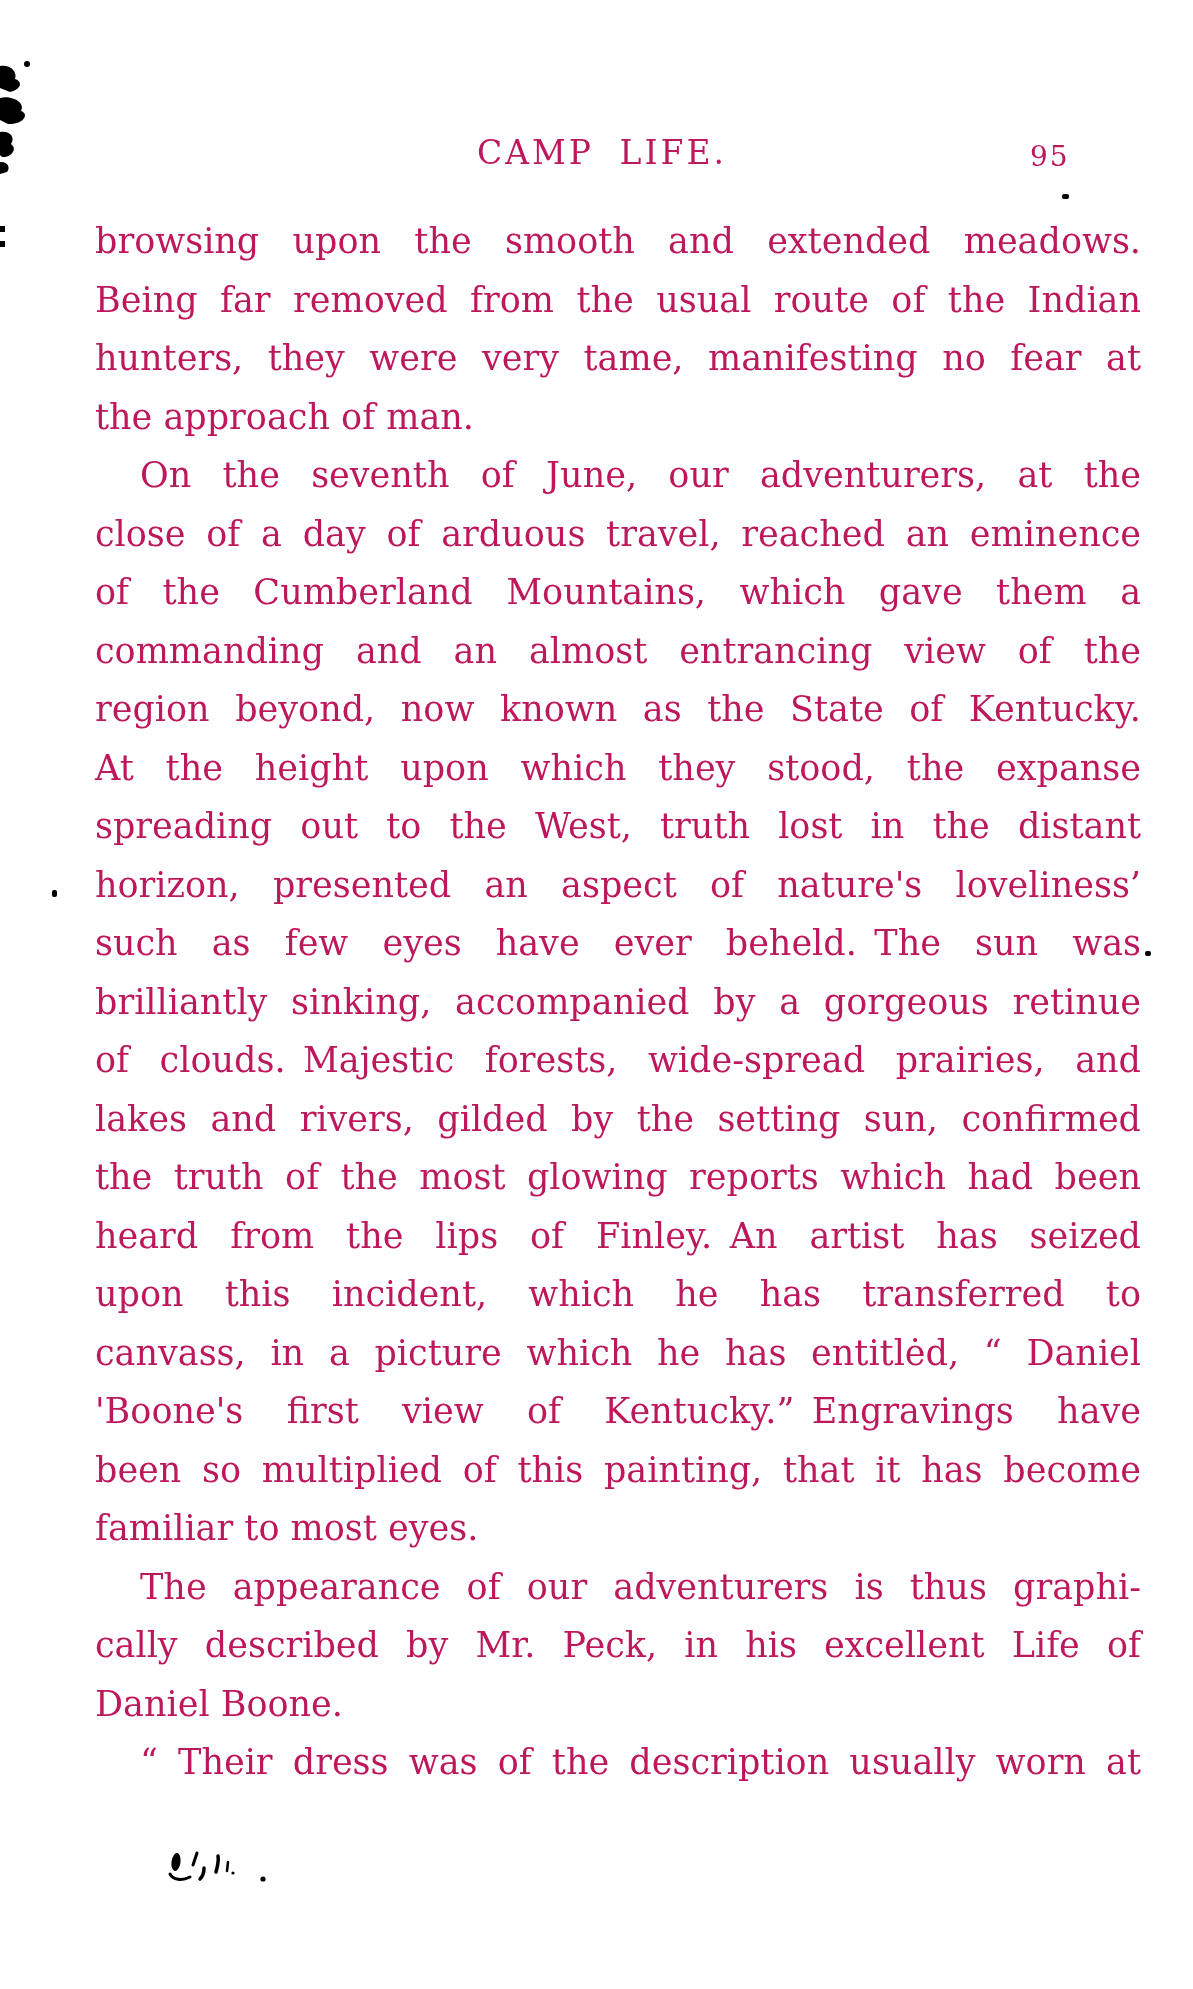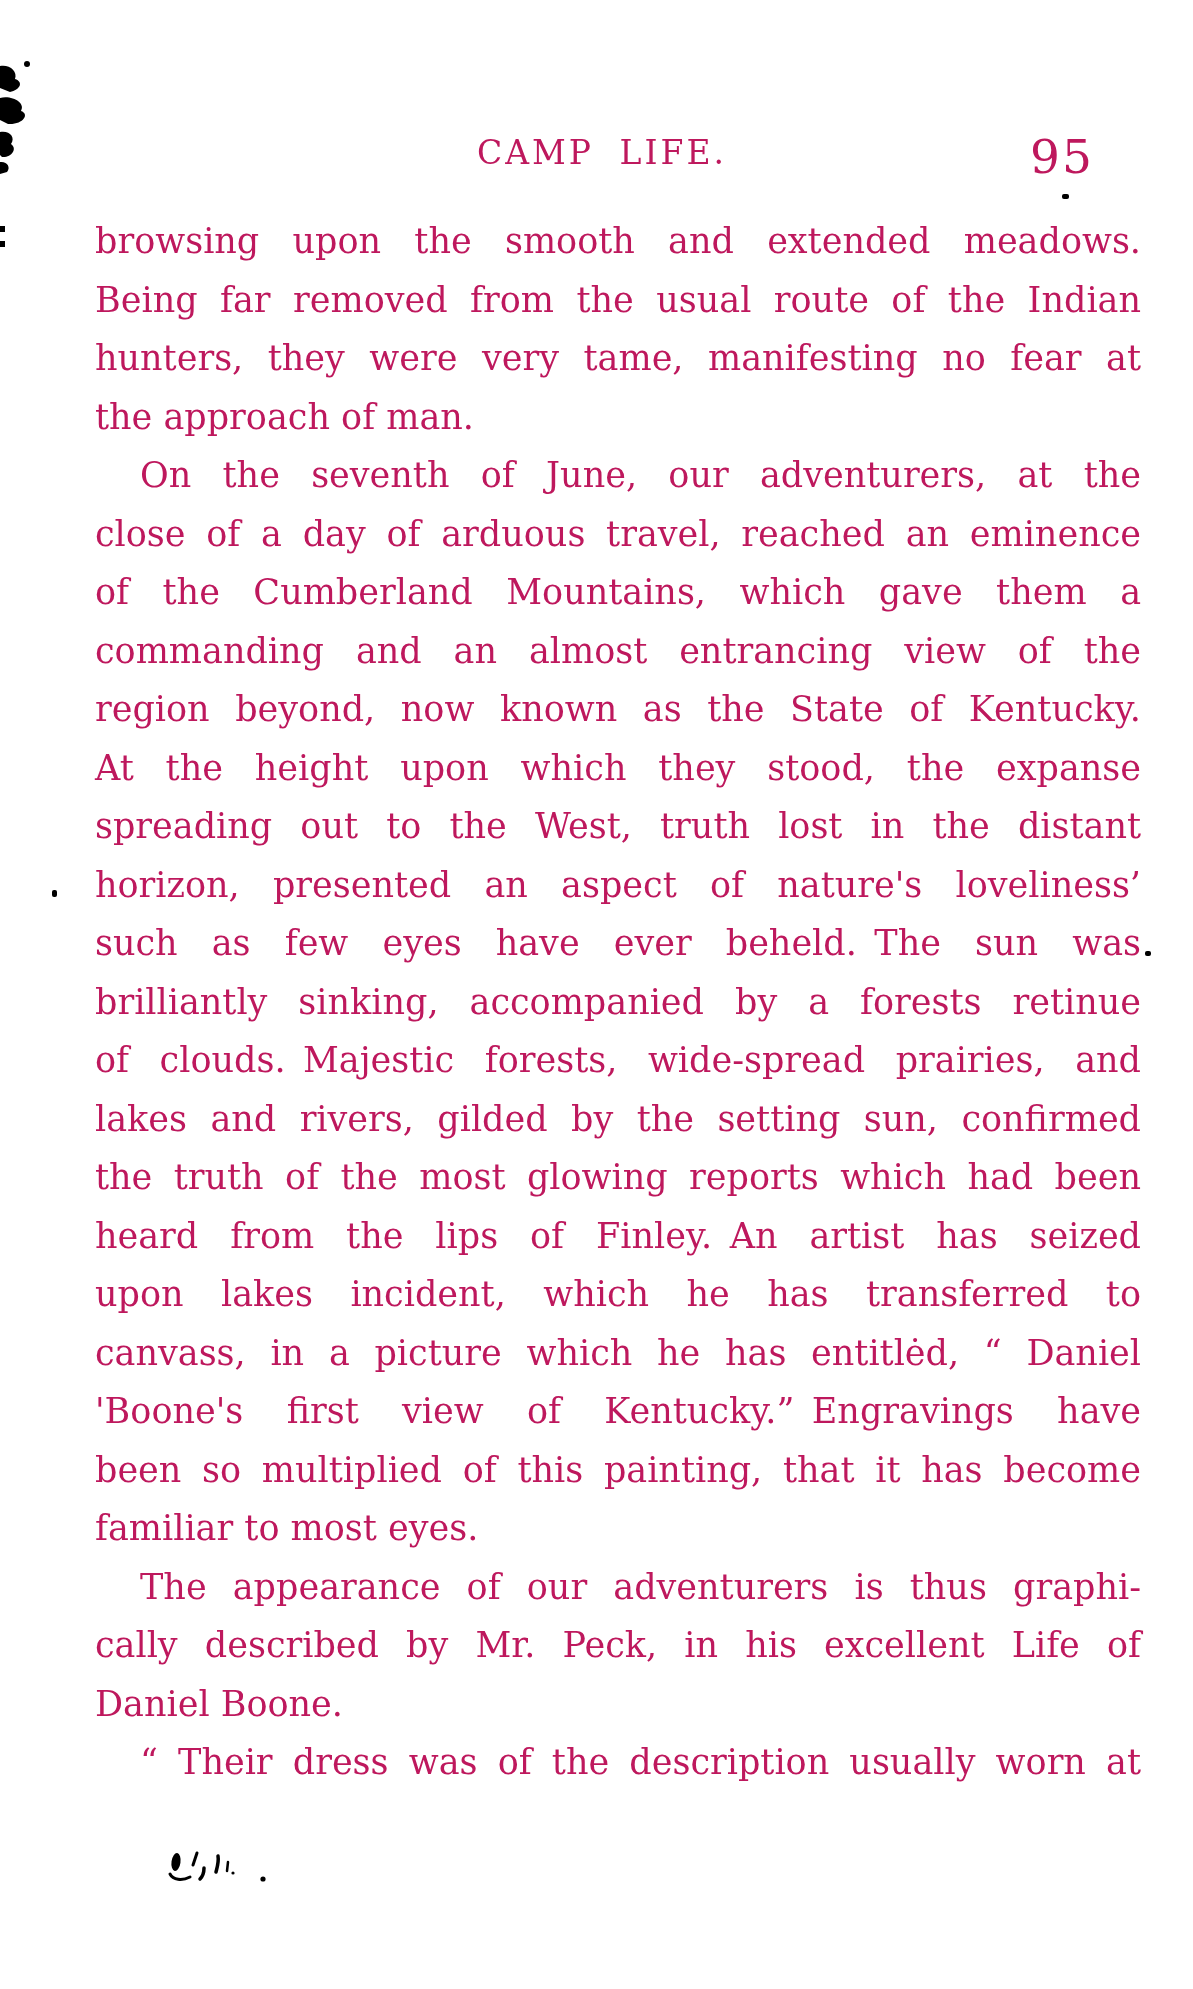--- a/index.html
+++ b/index.html
@@ -13,21 +13,21 @@
   }
   
   .running-title{
     position:absolute;left:477px;top:136px;
     font-size:33px;line-height:34px;
     letter-spacing:3px;word-spacing:12px;
     white-space:nowrap;
   }
   .page-number{
     position:absolute;left:1030px;top:136px;
-    font-size:47px;line-height:42px;letter-spacing:2px;
+    font-size:28px;line-height:42px;letter-spacing:2px;
     white-space:nowrap;
   }
   .dot-under-number{
     position:absolute;left:1062px;top:194px;
     width:7px;height:5px;background:#000;border-radius:2px;
   }
   
   .bodytext{
     position:absolute;left:95px;top:212px;width:1046px;
     font-size:35px;line-height:58.5px;
@@ -70,26 +70,26 @@
 
     <div class="ln j in">On the seventh of June, our adventurers, at the</div>
     <div class="ln j">close of a day of arduous travel, reached an eminence</div>
     <div class="ln j">of the Cumberland Mountains, which gave them a</div>
     <div class="ln j">commanding and an almost entrancing view of the</div>
     <div class="ln j">region beyond, now known as the State of Kentucky.</div>
     <div class="ln j">At the height upon which they stood, the expanse</div>
     <div class="ln j">spreading out to the West, truth lost in the distant</div>
     <div class="ln j">horizon, presented an aspect of nature's loveliness’</div>
     <div class="ln j">such as few eyes have ever beheld. The sun was</div>
-    <div class="ln j">brilliantly sinking, accompanied by a forests retinue</div>
+    <div class="ln j">brilliantly sinking, accompanied by a gorgeous retinue</div>
     <div class="ln j">of clouds. Majestic forests, wide-spread prairies, and</div>
     <div class="ln j">lakes and rivers, gilded by the setting sun, confirmed</div>
     <div class="ln j">the truth of the most glowing reports which had been</div>
     <div class="ln j">heard from the lips of Finley. An artist has seized</div>
-    <div class="ln j">upon lakes incident, which he has transferred to</div>
+    <div class="ln j">upon this incident, which he has transferred to</div>
     <div class="ln j">canvass, in a picture which he has entitlėd, “ Daniel</div>
     <div class="ln j">'Boone's first view of Kentucky.” Engravings have</div>
     <div class="ln j">been so multiplied of this painting, that it has become</div>
     <div class="ln end">familiar to most eyes.</div>
 
     <div class="ln j in">The appearance of our adventurers is thus graphi-</div>
     <div class="ln j">cally described by Mr. Peck, in his excellent Life of</div>
     <div class="ln end">Daniel Boone.</div>
 
     <div class="ln j in">“ Their dress was of the description usually worn at</div>

